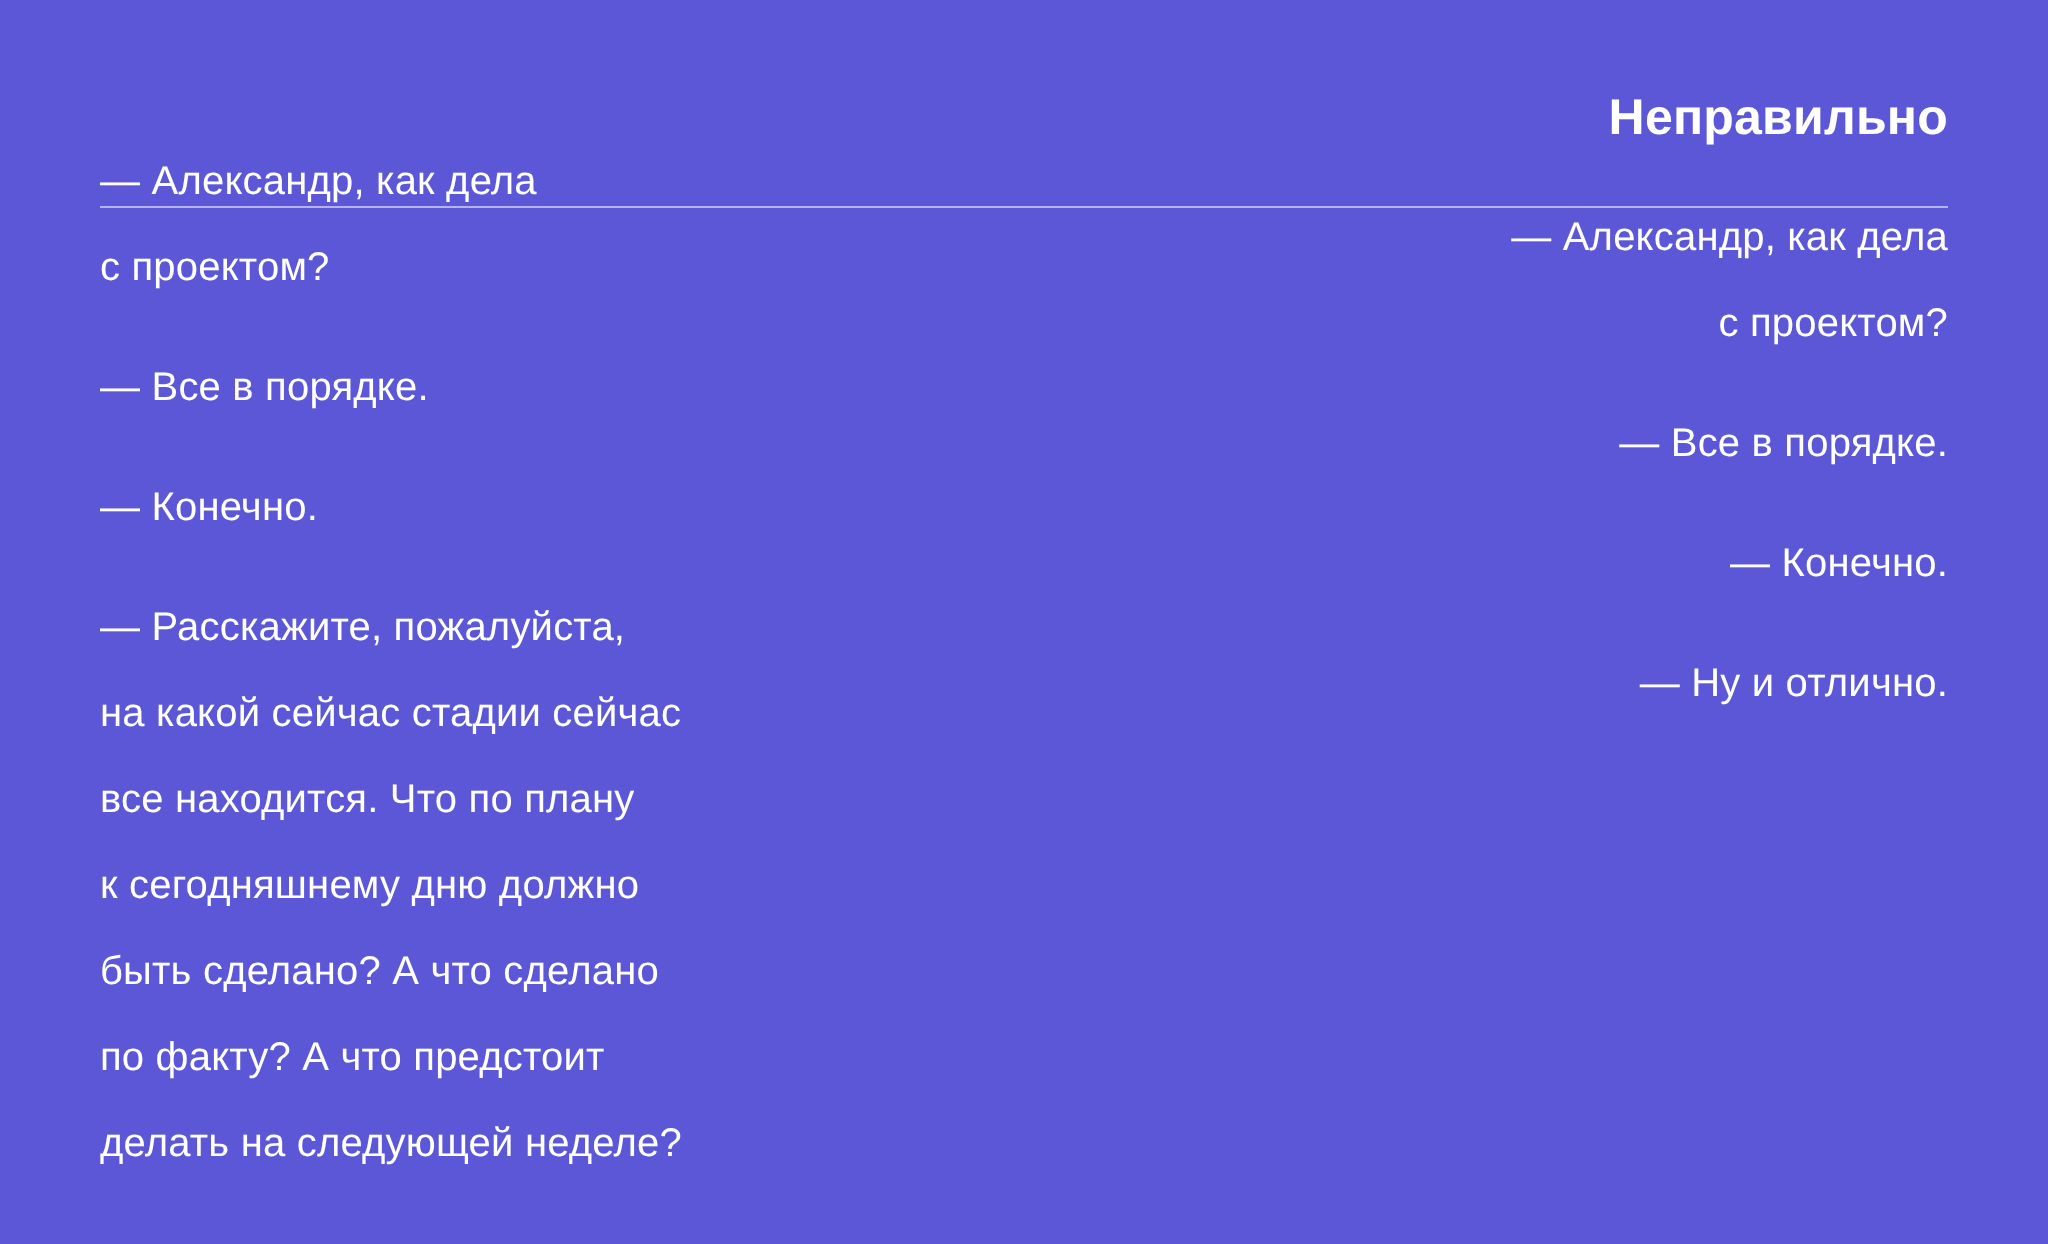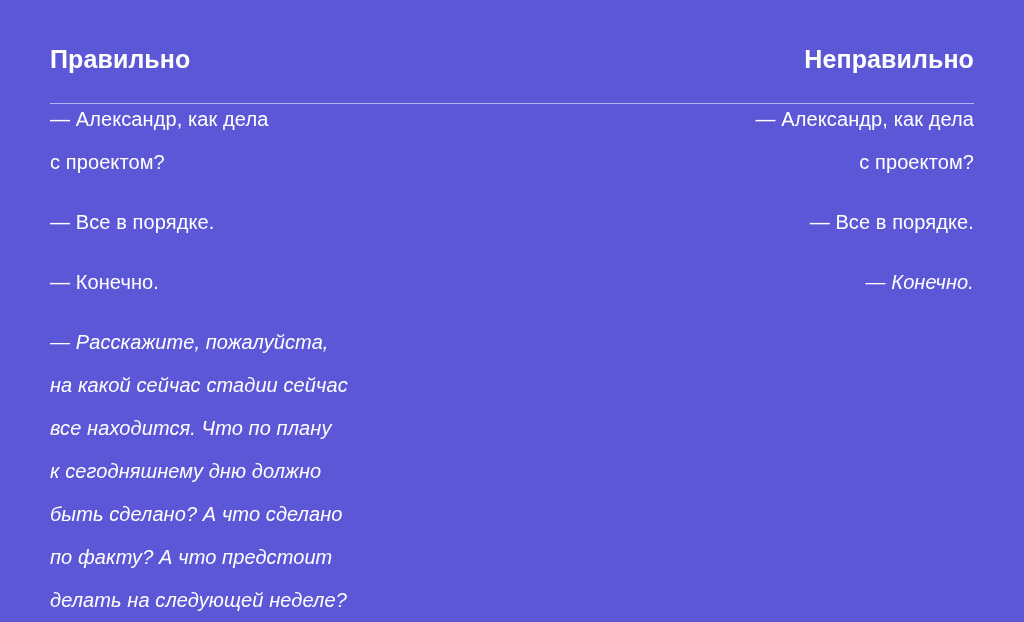--- a/index.html
+++ b/index.html
@@ -58,32 +58,30 @@
   }
   .line {
     font-size: 20px;
     line-height: 43px;
     margin: 0 0 17px 0;
     white-space: pre-line;
     letter-spacing: 0.1px;
   }
   .line:last-child {
     margin-bottom: 0;
-    font-style: italic;
   }
 </style>
 </head>
 <body>
 
 <div class="slide">
 
   <div class="columns">
 
     <div class="col col-left">
-      <h2 class="col-title">Правильно</h2>
       <div class="lines">
         <p class="line">— Александр, как дела
 с проектом?</p>
         <p class="line">— Все в порядке.</p>
         <p class="line">— Конечно.</p>
         <p class="line">— Расскажите, пожалуйста,
 на какой сейчас стадии сейчас
 все находится. Что по плану
 к сегодняшнему дню должно
 быть сделано? А что сделано
@@ -92,20 +90,21 @@
       </div>
     </div>
 
     <div class="col col-right">
       <h2 class="col-title">Неправильно</h2>
       <div class="lines">
         <p class="line">— Александр, как дела
 с проектом?</p>
         <p class="line">— Все в порядке.</p>
         <p class="line">— Конечно.</p>
+        <p class="line">— Ну и отлично.</p>
       </div>
     </div>
 
   </div>
 
   <div class="rule"></div>
 
 </div>
 
 </body></html>

